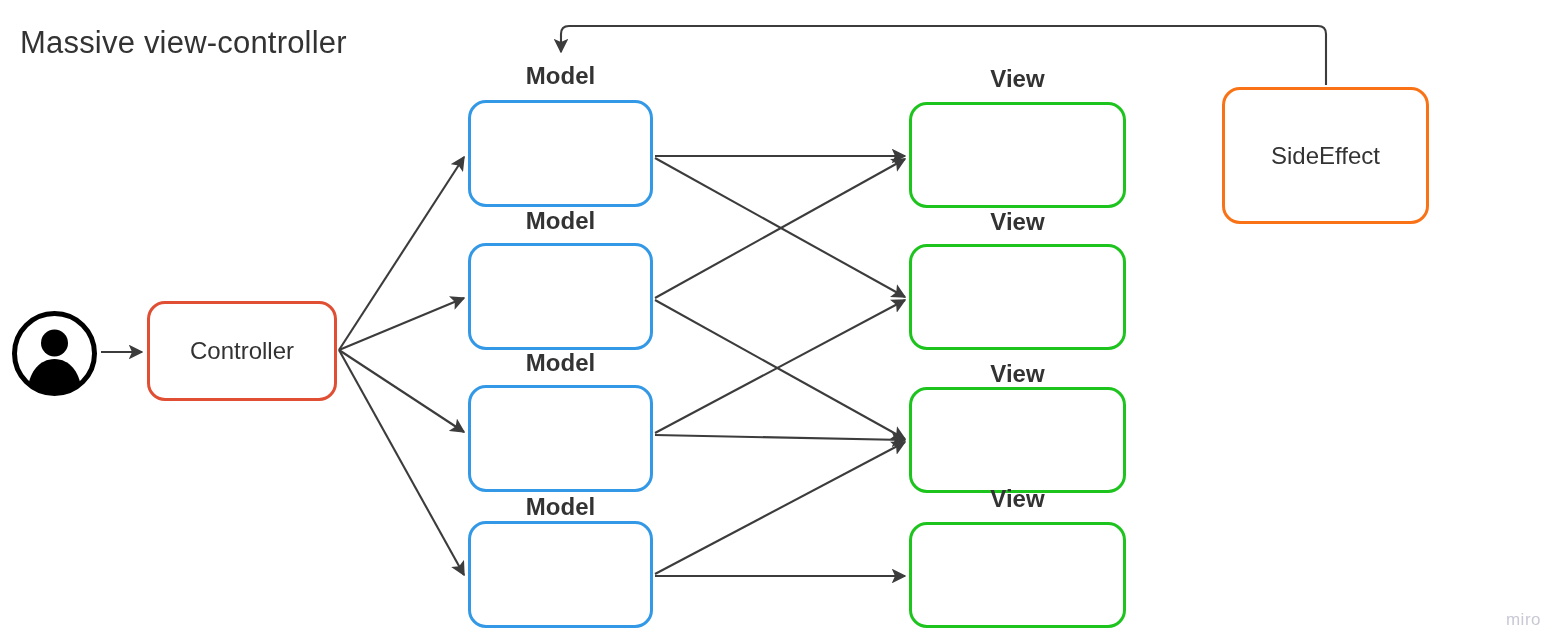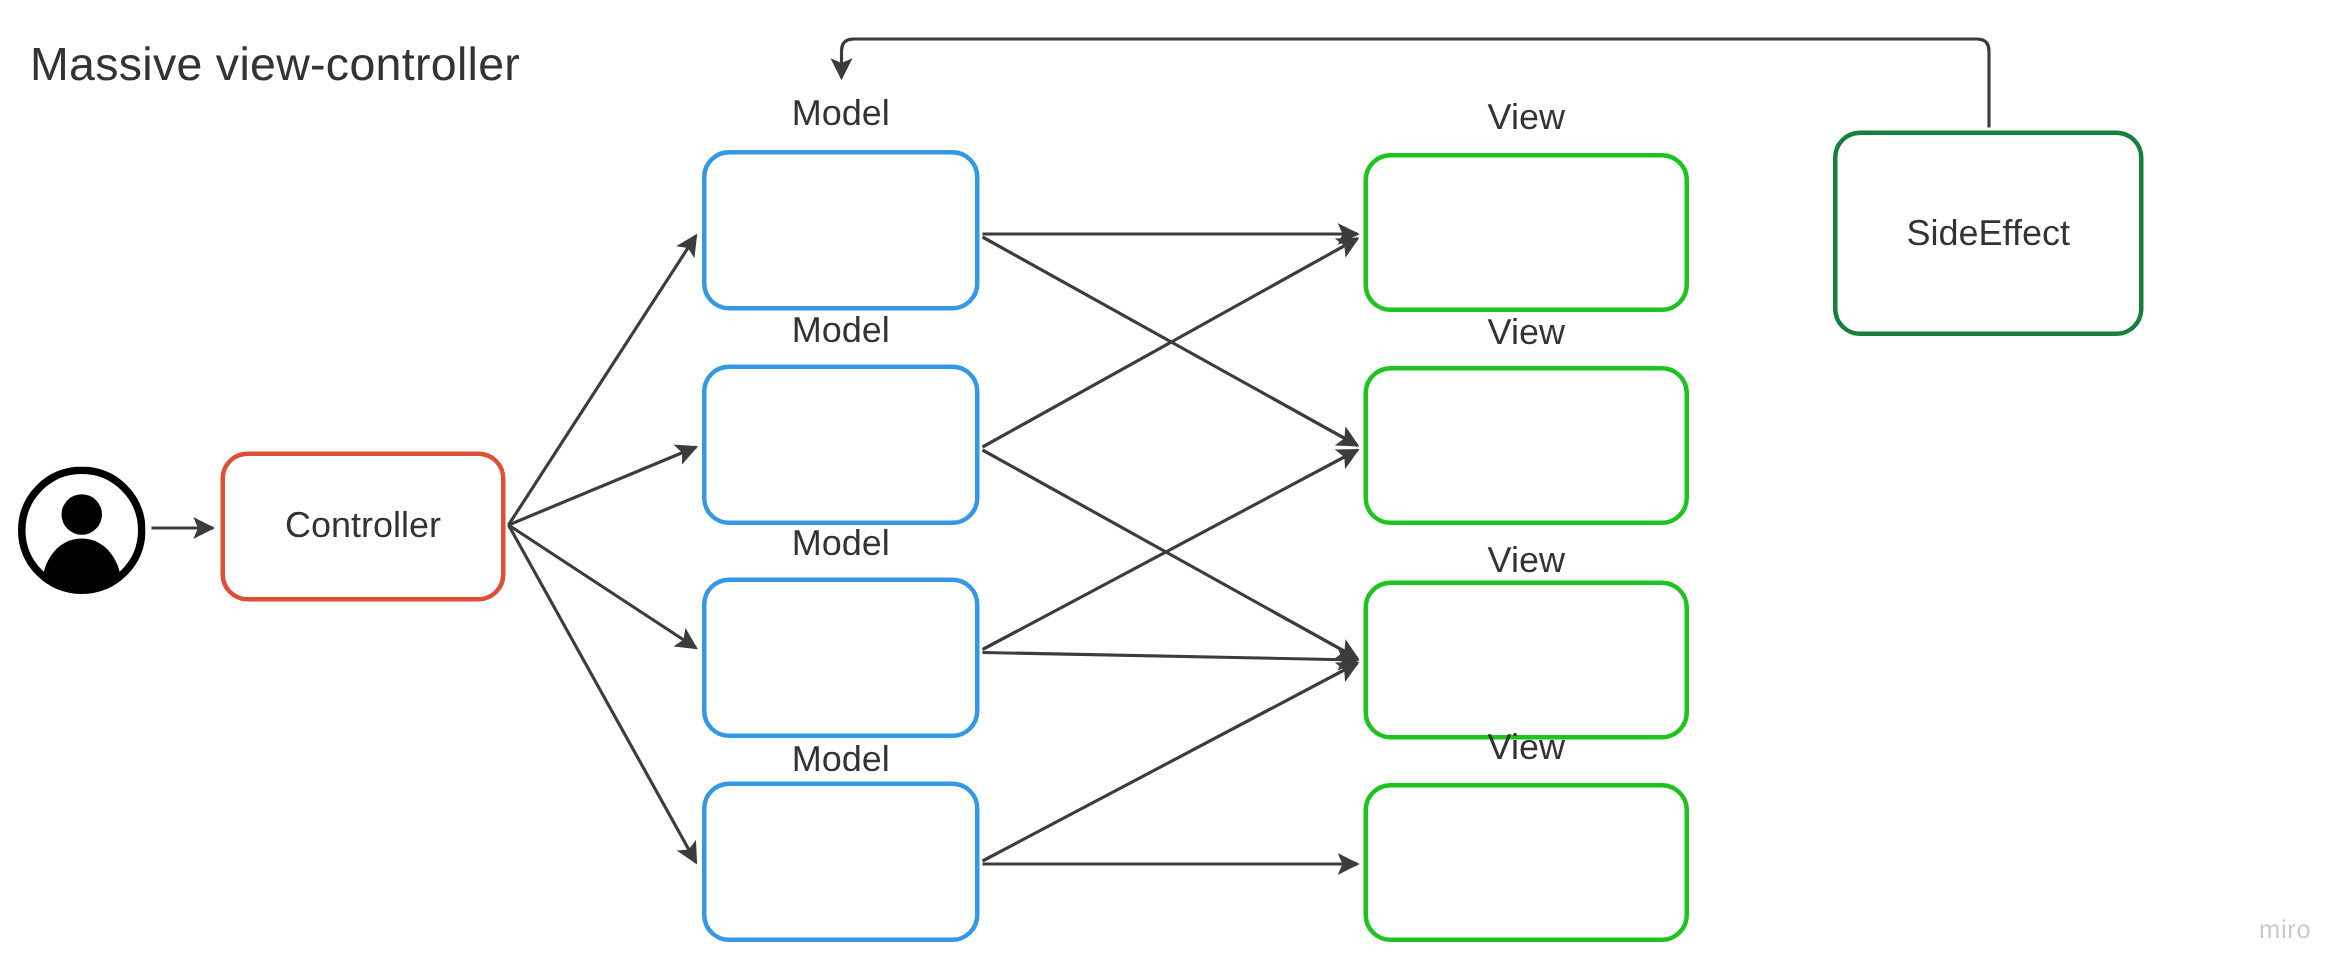--- a/index.html
+++ b/index.html
@@ -44,20 +44,21 @@
     justify-content: center;
     font-size: 24px;
     color: #333333;
   }
   .node-label {
     position: absolute;
     font-size: 24px;
     color: #333333;
     text-align: center;
     white-space: nowrap;
+    font-weight: bold;
   }
   .avatar {
     position: absolute;
     left: 12px;
     top: 311px;
     width: 85px;
     height: 85px;
   }
   .watermark {
     position: absolute;
@@ -133,19 +134,19 @@
 
   <div class="node-label" style="left:909px; top:208px; width:217px;">View</div>
   <div class="node" style="left:909px; top:244px; width:217px; height:106px; border:3px solid #1ec41e;"></div>
 
   <div class="node-label" style="left:909px; top:360px; width:217px;">View</div>
   <div class="node" style="left:909px; top:387px; width:217px; height:106px; border:3px solid #1ec41e;"></div>
 
   <div class="node-label" style="left:909px; top:485px; width:217px;">View</div>
   <div class="node" style="left:909px; top:522px; width:217px; height:106px; border:3px solid #1ec41e;"></div>
 
-  <div class="node" style="left:1222px; top:87px; width:207px; height:137px; border:3px solid #15803d;">
+  <div class="node" style="left:1222px; top:87px; width:207px; height:137px; border:3px solid #f97316;">
     <span>SideEffect</span>
   </div>
 
   <div class="watermark">miro</div>
 
 </div>
 
 </body></html>

